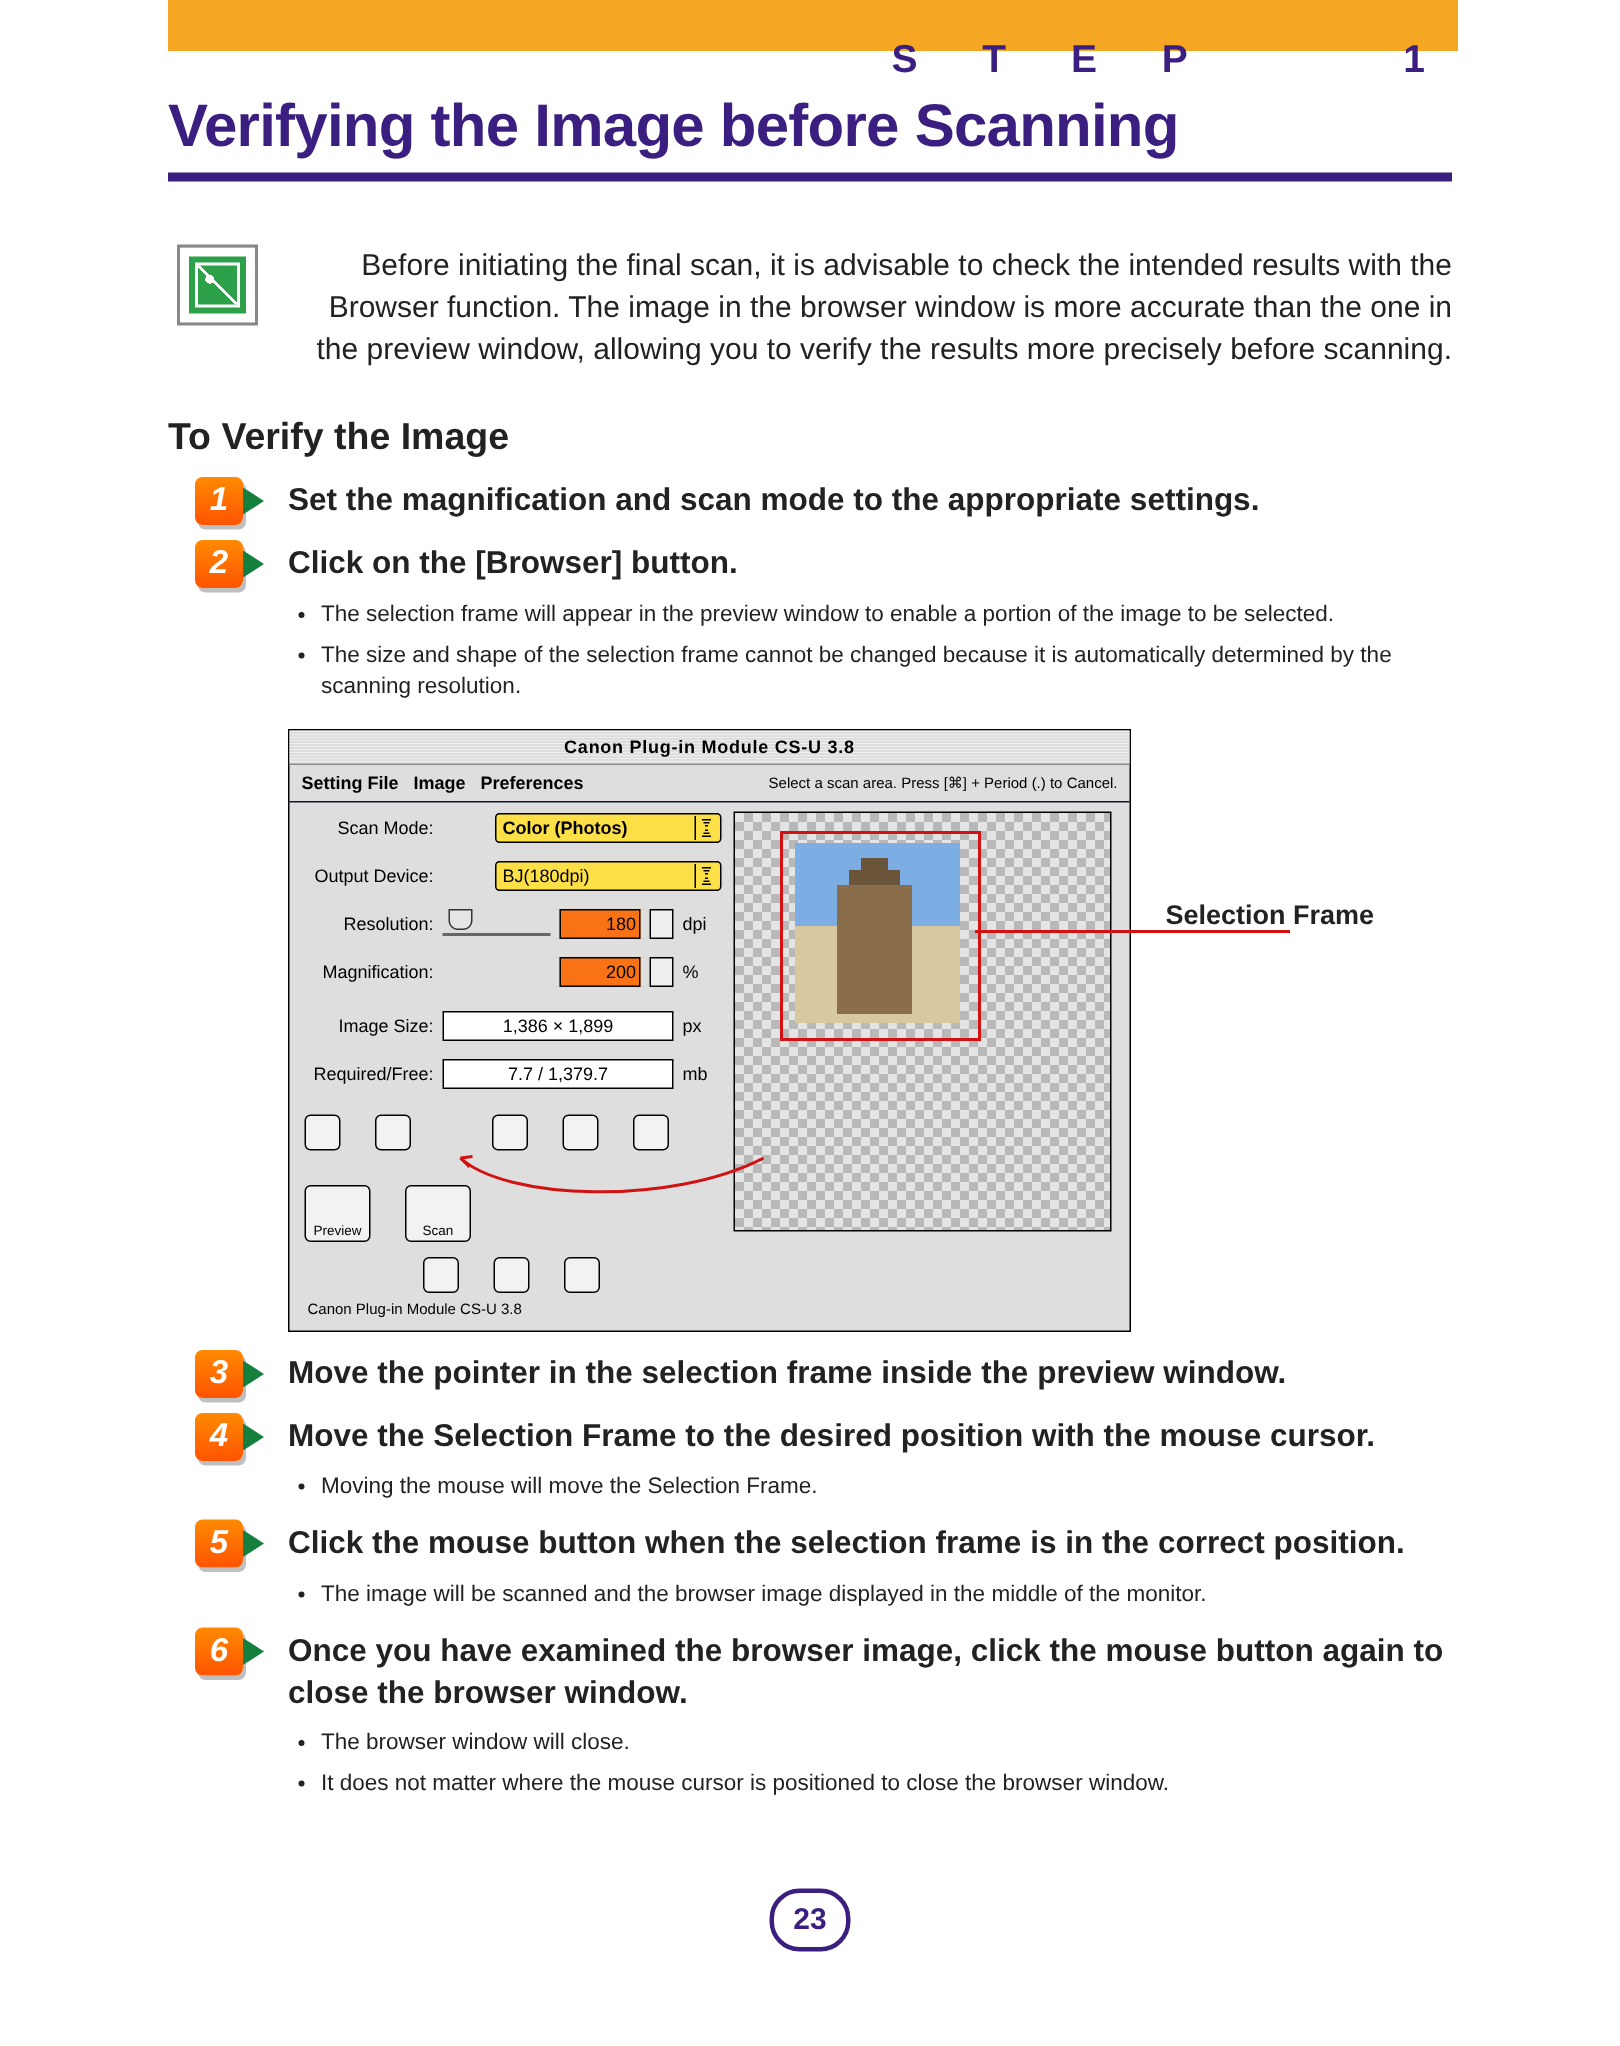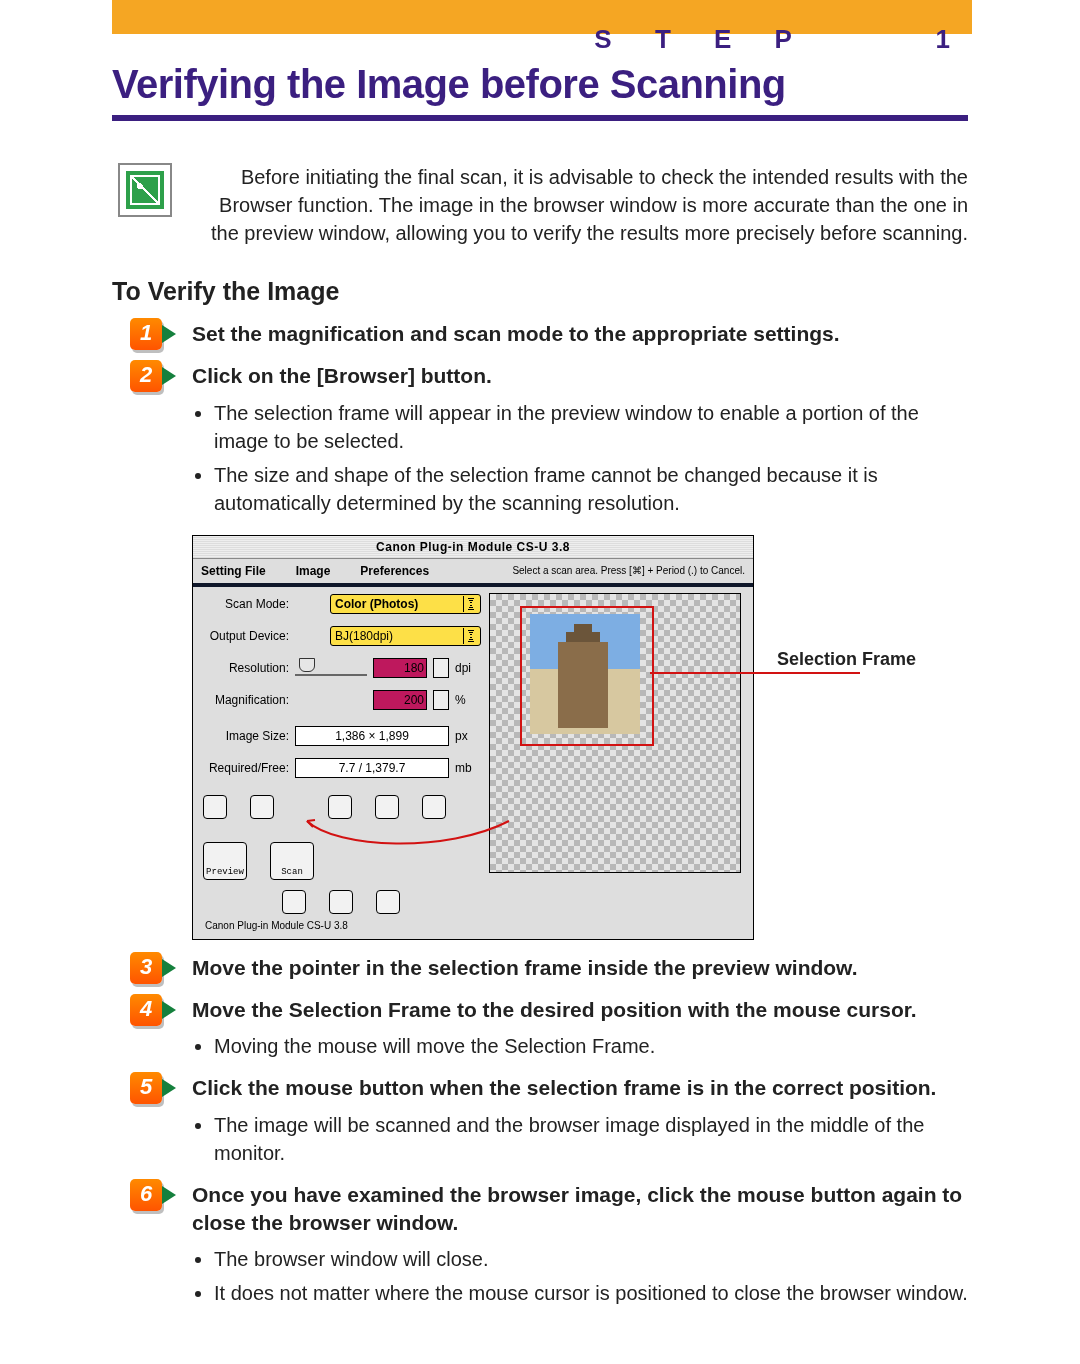--- a/index.html
+++ b/index.html
@@ -126,21 +126,21 @@
     border-left: 14px solid #15803d;
   }
   .step .title {
     font-weight: 700;
     font-size: 21px;
     line-height: 1.35;
   }
   .step ul {
     margin: 8px 0 0 0;
     padding-left: 22px;
-    font-size: 20px;
+    font-size: 15px;
     line-height: 1.4;
   }
   .step ul li { margin-bottom: 6px; }
 
   
   .shot-wrap {
     margin-top: 18px;
     position: relative;
   }
   .shot {
@@ -156,23 +156,23 @@
     padding: 4px 0;
     border-bottom: 1px solid #888;
     font-weight: 700;
     letter-spacing: .5px;
     background: repeating-linear-gradient(#eee,#eee 1px,#ddd 1px,#ddd 2px);
   }
   .shot .menubar {
     display: flex;
     align-items: center;
     padding: 5px 8px;
-    border-bottom: 4px solid #0f172a;
+    border-bottom: 1px solid #0f172a;
     font-weight: 700;
-    gap: 30px;
+    gap: 10px;
   }
   .shot .menubar span:last-child {
     margin-left: auto;
     font-weight: 400;
     font-size: 10px;
   }
   .shot .body {
     display: flex;
     padding: 6px;
     gap: 8px;
@@ -220,21 +220,21 @@
     left:4px;top:-2px;
     width:14px;height:12px;
     background:#e6e6e6;
     border:1px solid #333;
     border-radius:0 0 6px 6px;
   }
   .numField {
     width: 50px;
     height: 18px;
     border: 1px solid #000;
-    background: #be185d;
+    background: #f97316;
     text-align: right;
     padding-right: 2px;
     line-height: 18px;
   }
   .spinner {
     width: 14px; height: 18px; border:1px solid #000; background:#eee;
   }
   .unit { width: 26px; }
   .txtField {
     flex:1;
@@ -244,21 +244,20 @@
     text-align:center;
     line-height:18px;
   }
   .toolbar {
     margin-top: 6px;
     padding: 6px 4px 4px 4px;
     display: flex;
     flex-wrap: wrap;
     gap: 23px;
     align-items: center;
-    font-family: Liberation Mono, monospace;
   }
   .tbtn {
     width: 22px; height: 22px;
     border: 1px solid #000;
     border-radius: 4px;
     background: #f2f2f2;
     position: relative;
   }
   .bigbtn {
     width: 42px; height: 36px;

